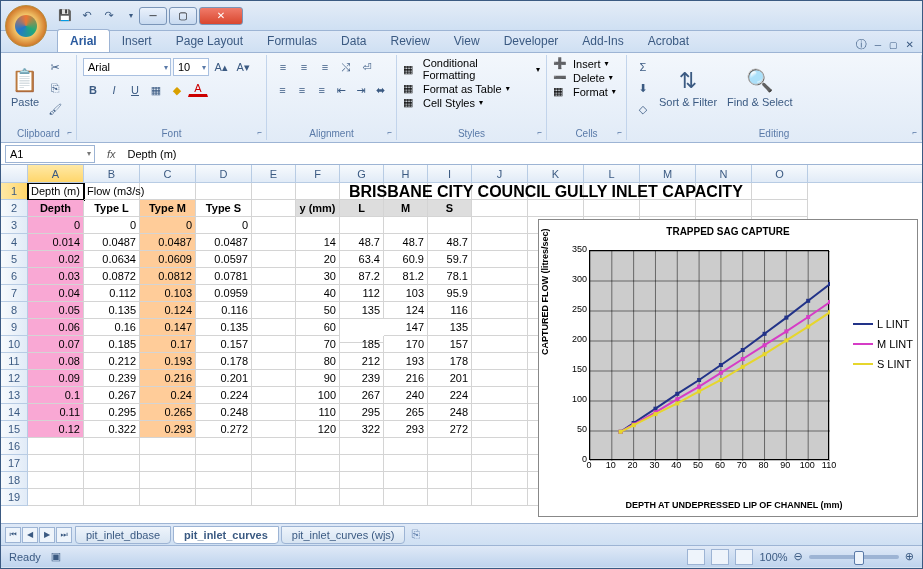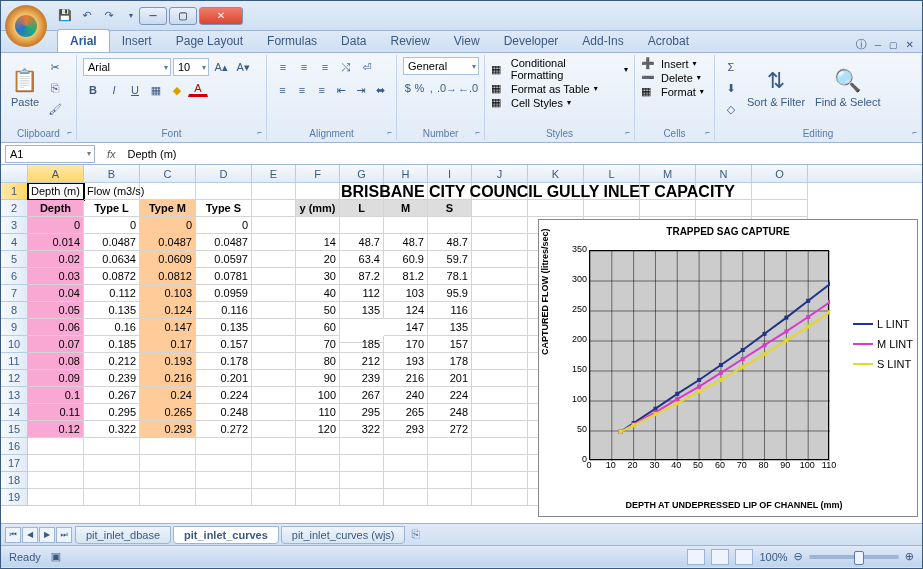--- a/index.html
+++ b/index.html
@@ -44,21 +44,21 @@
 .row{display:flex;height:17px}
 .rh{width:27px;text-align:center;background:linear-gradient(90deg,#f7fafd,#e1ebf7);border-right:1px solid #b8cce4;border-bottom:1px solid #b8cce4;line-height:17px;color:#3b5a82;font-size:11px}
 .rh.sel{background:linear-gradient(90deg,#ffe9a6,#ffd66b)}
 .cell{width:56px;border-right:1px solid #d4d4d4;border-bottom:1px solid #d4d4d4;padding:0 3px;line-height:17px;text-align:right;font-family:Arial;font-size:11px;white-space:nowrap;overflow:hidden}
 .cell.lft{text-align:left}
 .cell.ctr{text-align:center}
 .cell.hdr{font-weight:bold;text-align:center}
 .cell.depth{background:#f9a8d4}
 .cell.typem{background:#ffcc99}
 .active-cell{outline:2px solid #000;outline-offset:-1px}
-.big-title{position:absolute;left:340px;top:18px;font:bold 16px Arial;white-space:nowrap;pointer-events:none}
+.big-title{position:absolute;left:348px;top:18px;font:bold 16px Arial;white-space:nowrap;pointer-events:none}
 .chart{position:absolute;right:4px;top:54px;width:380px;height:298px;background:#fff;border:1px solid #888}
 .chart-title{text-align:center;font:bold 10px Arial;padding:6px}
 .plot{position:absolute;left:50px;top:30px;width:240px;height:210px;border:1px solid #000;background:#ccc}
 .grid line{stroke:#000;stroke-width:0.5}
 .legend{position:absolute;right:4px;top:90px;font:10px Arial}
 .li{display:flex;align-items:center;gap:4px;margin:8px 0}
 .li .sw{width:20px;height:2px}
 .ylab{position:absolute;left:6px;top:130px;transform:rotate(-90deg);transform-origin:left;font:bold 9px Arial;white-space:nowrap}
 .xlab{position:absolute;bottom:6px;left:60px;right:48px;text-align:center;font:bold 9px Arial}
 .xtk{position:absolute;bottom:46px;font:9px Arial;width:20px;text-align:center}
@@ -165,33 +165,20 @@
       <div class="rc">
         <span class="tool">≡</span>
         <span class="tool">≡</span>
         <span class="tool">≡</span>
         <span class="tool">⇤</span>
         <span class="tool">⇥</span>
         <span class="tool">⬌</span>
       </div>
     </div>
     <div class="group-label">Alignment</div>
-  </div>
-  <div class="group" style="width:88px">
-    <div class="vstack" style="gap:3px">
-      <div class="combo" style="width:76px">General</div>
-      <div class="rc">
-        <span class="tool">$</span>
-        <span class="tool">%</span>
-        <span class="tool">,</span>
-        <span class="tool">.0→</span>
-        <span class="tool">←.0</span>
-      </div>
-    </div>
-    <div class="group-label">Number</div>
   </div>
   <div class="group" style="width:150px">
     <div class="vstack">
       <div class="hstack">
           <span style="width:18px">▦</span>
           <span>Conditional Formatting</span>
           <span style="font-size:8px;margin-left:2px">▾</span>
         </div>
       <div class="hstack">
           <span style="width:18px">▦</span>

